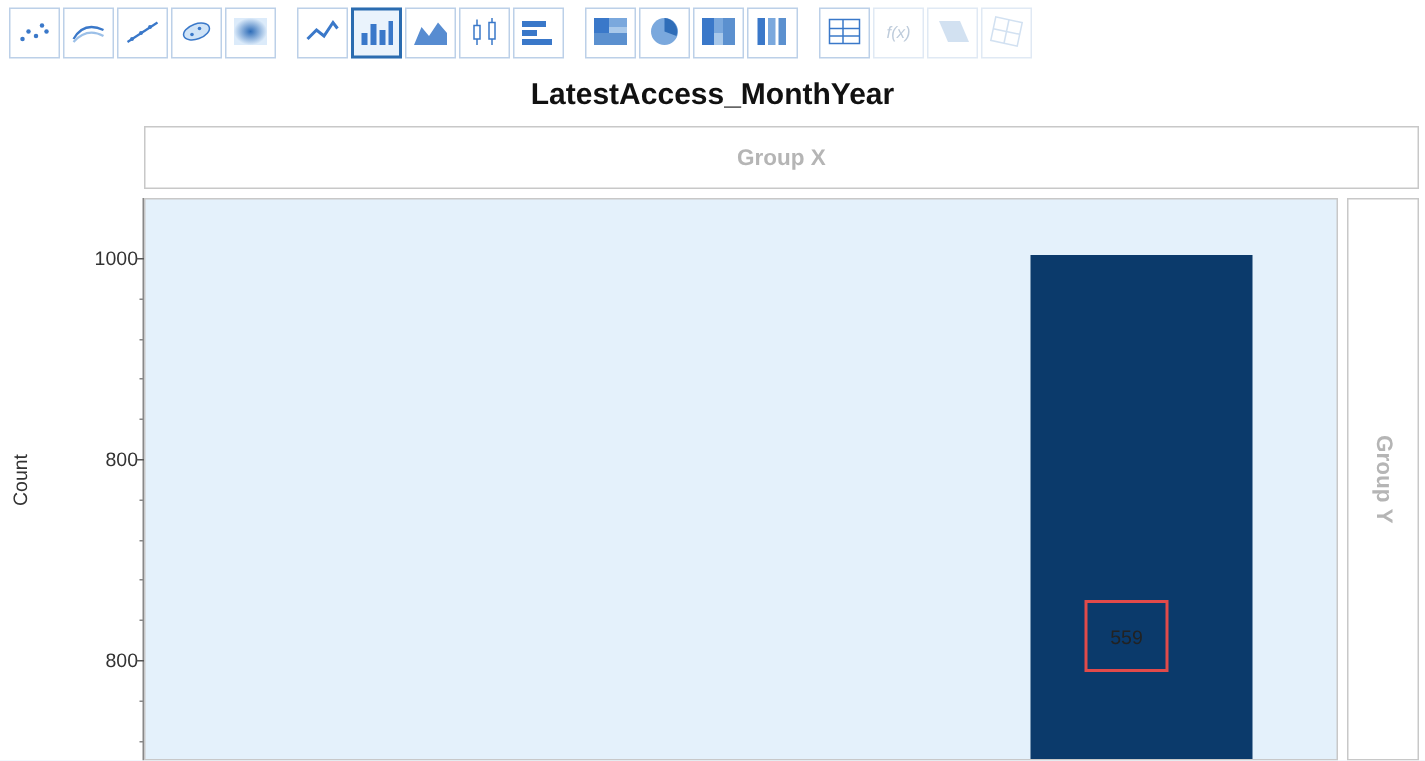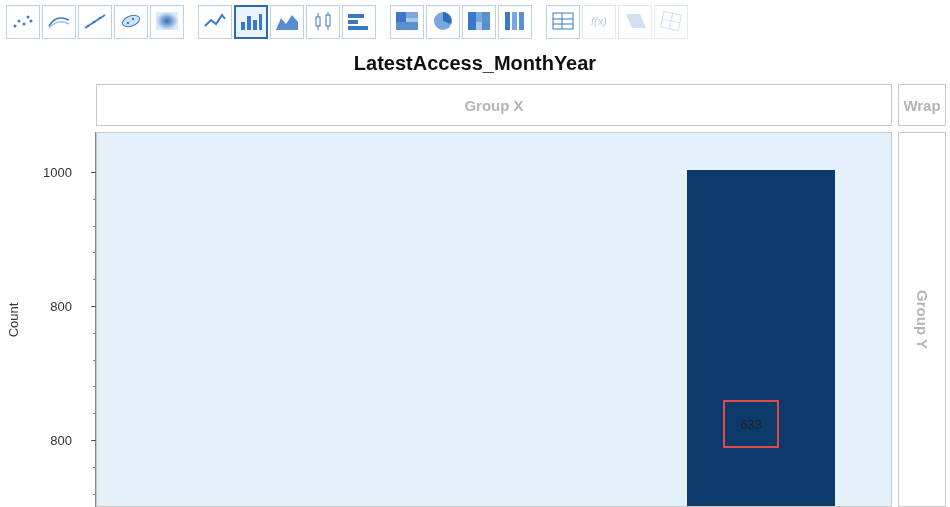--- a/index.html
+++ b/index.html
@@ -109,21 +109,21 @@
   }
   .groupy-label {
     transform: rotate(90deg);
     color: #b5b5b5;
     font-size: 15px;
     font-weight: 600;
     white-space: nowrap;
   }
   .tick {
     position: absolute;
-    right: 24px;
+    right: 4px;
     font-size: 13px;
     color: #333;
     transform: translateY(-50%);
     text-align: right;
   }
   .tick-mark {
     position: absolute;
     right: 0px;
     width: 5px;
     height: 1px;
@@ -302,23 +302,20 @@
       </div>
     </div>
   </div>
 
 <div class="chart-title">LatestAccess_MonthYear</div>
 
 <div class="layout">
   <div class="groupx-row">
     <div class="drop-zone groupx-zone">
       <span>Group X</span>
-    </div>
-    <div class="drop-zone wrap-zone">
-      <span>Wrap</span>
     </div>
   </div>
 
   <div class="plot-wrap">
     <div class="y-axis">
       <span class="y-axis-label">Count</span>
       <div class="axis-line"></div>
       <div id="yticks">
           <div class="tick" style="top: 308px;">800</div>
           <div class="tick-mark" style="top: 308px;"></div>
@@ -333,19 +330,19 @@
           <div class="tick" style="top: 40px;">1000</div>
           <div class="tick-mark" style="top: 40px;"></div>
           <div class="minor-mark" style="top: 66.8px;"></div>
           <div class="minor-mark" style="top: 93.6px;"></div>
           <div class="minor-mark" style="top: 120.4px;"></div>
           <div class="minor-mark" style="top: 147.2px;"></div>
         </div>
     </div>
     <div class="plot" id="plot-area">
         <div class="bar" style="left: 590px; width: 148px; top: 36.65px; bottom: 0px;"></div>
-        <div class="label-box" style="left: 626px; top: 267.3px; width: 56px; height: 48px;">633</div>
+        <div class="label-box" style="left: 626px; top: 267.3px; width: 56px; height: 48px;">559</div>
       </div>
     <div class="groupy-zone">
       <span class="groupy-label">Group Y</span>
     </div>
   </div>
 </div>
 
 </body></html>

